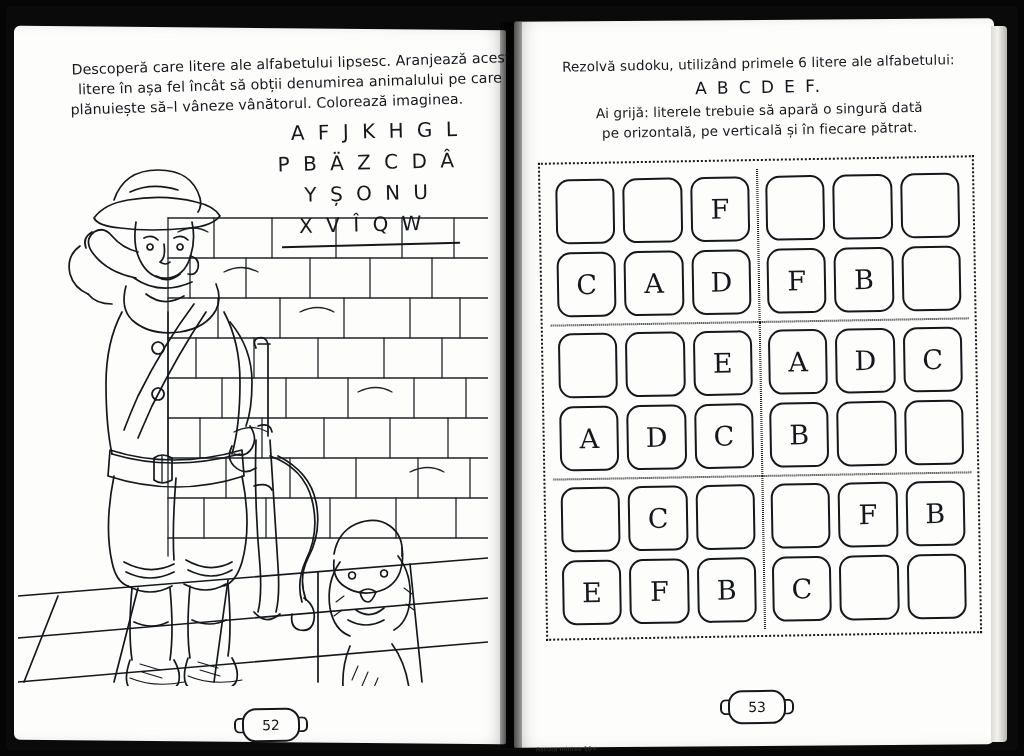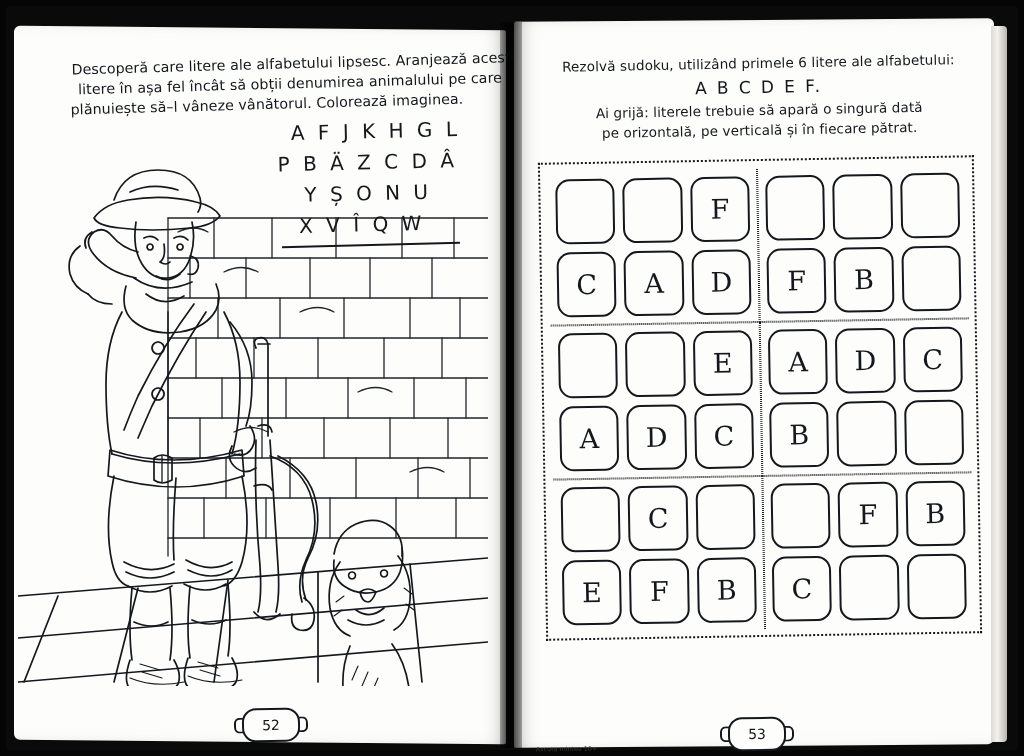--- a/index.html
+++ b/index.html
@@ -162,21 +162,21 @@
     position: absolute;
     top: 9px;
     width: 10px;
     height: 12px;
     border: 2px solid #14181c;
   }
   .page-num-wrap .tail-l { left: 0; border-right: none; border-radius: 6px 0 0 6px; }
   .page-num-wrap .tail-r { left: 62px; border-left: none; border-radius: 0 6px 6px 0; }
 
   #page-num-left { left: 228px; top: 702px; transform: rotate(-1.2deg); }
-  #page-num-right { left: 714px; top: 711px; transform: rotate(-0.6deg); text-align: center; }
+  #page-num-right { left: 714px; top: 684px; transform: rotate(-0.6deg); text-align: center; }
 
   
   #right-instructions {
     left: 548px;
     top: 48px;
     width: 410px;
     font-size: 13.6px;
     text-align: center;
     transform: rotate(-1.1deg);
   }

